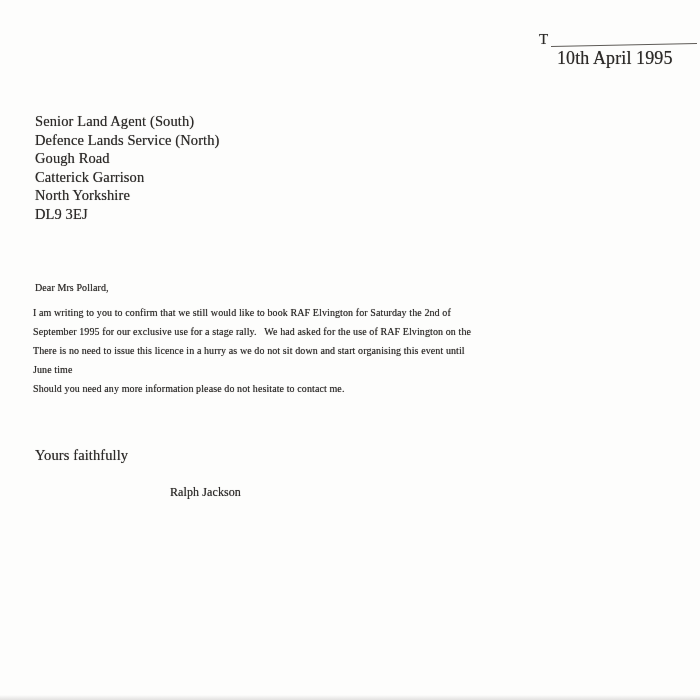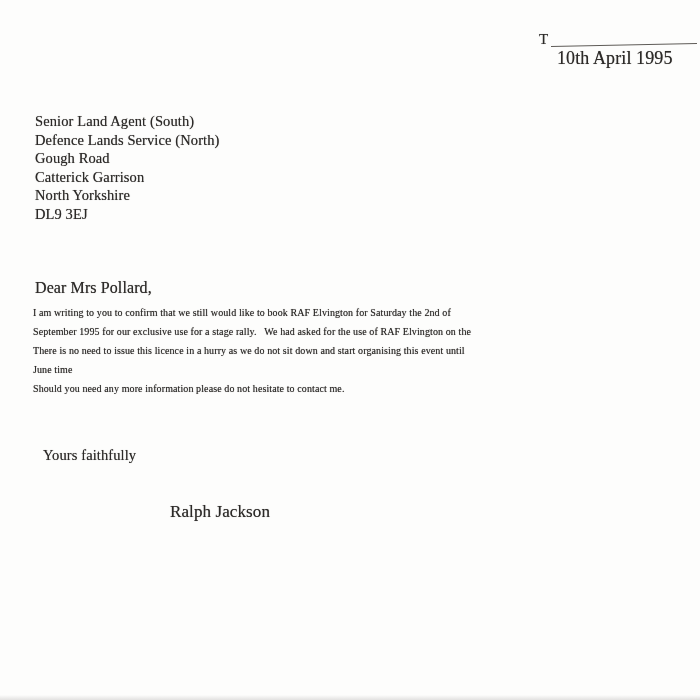--- a/index.html
+++ b/index.html
@@ -49,48 +49,48 @@
     position: absolute;
     top: 112px;
     left: 35px;
     font-size: 14.5px;
     line-height: 18.6px;
   }
   .salutation {
     position: absolute;
     top: 278px;
     left: 35px;
-    font-size: 16px;
+    font-size: 10px;
     line-height: 19px;
     white-space: pre;
   }
   .body-text {
     position: absolute;
     top: 303px;
     left: 33px;
     width: 660px;
     font-size: 10px;
     line-height: 19px;
   }
   .line {
     white-space: pre;
   }
   .closing {
     position: absolute;
     top: 446px;
-    left: 43px;
+    left: 35px;
     font-size: 14.5px;
     line-height: 19px;
     white-space: pre;
   }
   .signature {
     position: absolute;
-    top: 502px;
+    top: 483px;
     left: 170px;
-    font-size: 17px;
+    font-size: 12px;
     line-height: 19px;
     white-space: pre;
   }
   .scan-edge {
     position: absolute;
     left: 0;
     right: 0;
     bottom: 0;
     height: 5px;
     background: linear-gradient(to bottom, rgba(255,255,255,0), rgba(130,128,125,0.22));

